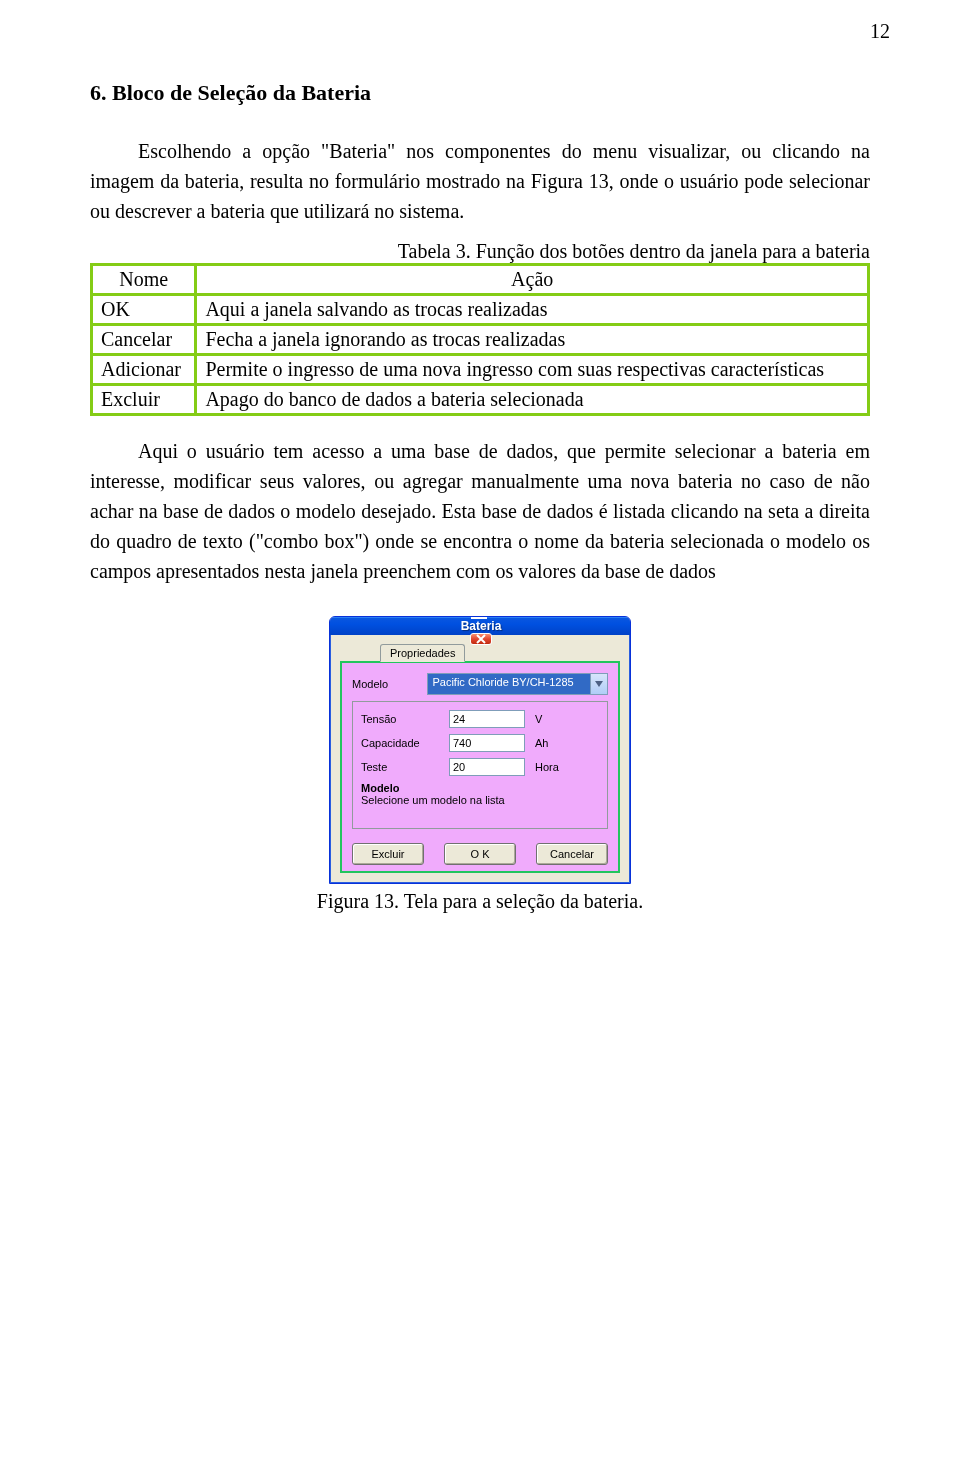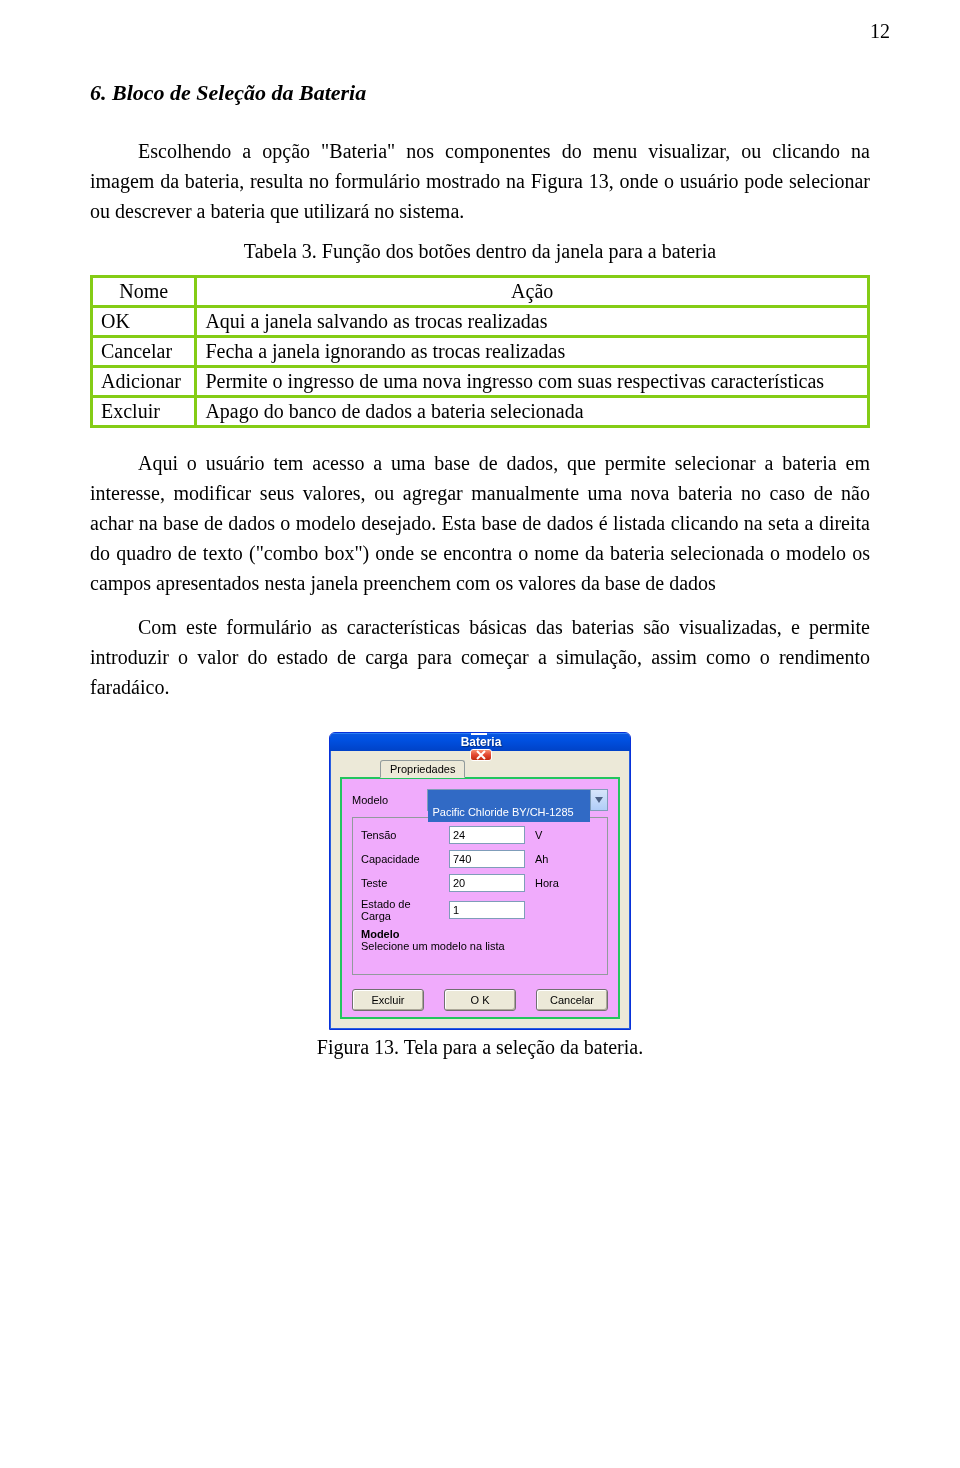--- a/index.html
+++ b/index.html
@@ -17,33 +17,32 @@
   .page-number {
     position: absolute;
     top: 20px;
     right: 70px;
     font-size: 20px;
   }
   h2.section-title {
     font-size: 22px;
     font-weight: bold;
     margin: 40px 0 30px 0;
-    font-style: italic;
   }
   p.body {
     font-size: 20px;
     line-height: 1.5;
     text-align: justify;
     margin: 0 0 14px 0;
     text-indent: 48px;
   }
   .table-caption {
-    text-align: center;
-    font-size: 20px;
-    margin: 10px 0 12px 0;
+    text-align: right;
+    font-size: 20px;
+    margin: 10px 0 0 0;
   }
   table.func {
     border-collapse: collapse;
     width: 100%;
     margin-bottom: 20px;
     font-size: 20px;
   }
   table.func th, table.func td {
     border: 3px solid #84cc16;
     padding: 2px 8px;
@@ -154,21 +153,21 @@
     align-items: stretch;
     border: 1px solid #7f9db9;
     background: #fff;
     height: 20px;
     width: 180px;
   }
   .xp-combo .sel {
     flex: 1;
     background: #316ac5;
     color: #fff;
-    padding: 16px 4px;
+    padding: 2px 4px;
     font-size: 11px;
     white-space: nowrap;
     overflow: hidden;
   }
   .xp-combo .arrow {
     width: 16px;
     background: linear-gradient(to bottom, #d7e5fb, #b0cdf7);
     border-left: 1px solid #7f9db9;
     display: flex;
     align-items: center;
@@ -239,21 +238,20 @@
         <td>Permite o ingresso de uma nova ingresso com suas respectivas características</td>
       </tr>
       <tr>
         <td>Excluir</td>
         <td>Apago do banco de dados a bateria selecionada</td>
       </tr>
     </tbody>
   </table>
 
   <p class="body">Aqui o usuário tem acesso a uma base de dados, que permite selecionar a bateria em interesse, modificar seus valores, ou agregar manualmente uma nova bateria no caso de não achar na base de dados o modelo desejado. Esta base de dados é listada clicando na seta a direita do quadro de texto ("combo box") onde se encontra o nome da bateria selecionada o modelo os campos  apresentados nesta janela preenchem com os valores da base de dados</p>
-  <p class="body">Com este formulário as características básicas das baterias são visualizadas, e permite introduzir o valor do estado de carga para começar a simulação, assim como o rendimento faradáico.</p>
 
   <div class="figure-wrap">
     <div class="xp-window">
       <div class="xp-titlebar">
         <span class="xp-title-icon"></span>
         <span class="xp-title-text">Bateria</span>
         <span class="xp-close">
           <svg viewBox="0 0 10 10">
               <path d="M1 1 L9 9 M9 1 L1 9" stroke="#fff" stroke-width="2"></path>
             </svg>
@@ -283,24 +281,20 @@
             <div class="row">
               <span class="lbl-wide">Capacidade</span>
               <input class="xp-input" value="740" style="">
               <span class="unit">Ah</span>
             </div>
             <div class="row">
               <span class="lbl-wide">Teste</span>
               <input class="xp-input" value="20" style="">
               <span class="unit">Hora</span>
             </div>
-            <div class="row">
-              <span class="lbl-wide">Estado de Carga</span>
-              <input class="xp-input" value="1" style="">
-            </div>
             <div class="modelo-block">
               <div class="mb-title">Modelo</div>
               <div class="mb-sub">Selecione um modelo na lista</div>
             </div>
           </div>
 
           <div class="xp-footer">
             <button class="xp-btn">Excluir</button>
             <button class="xp-btn">O K</button>
             <button class="xp-btn">Cancelar</button>

